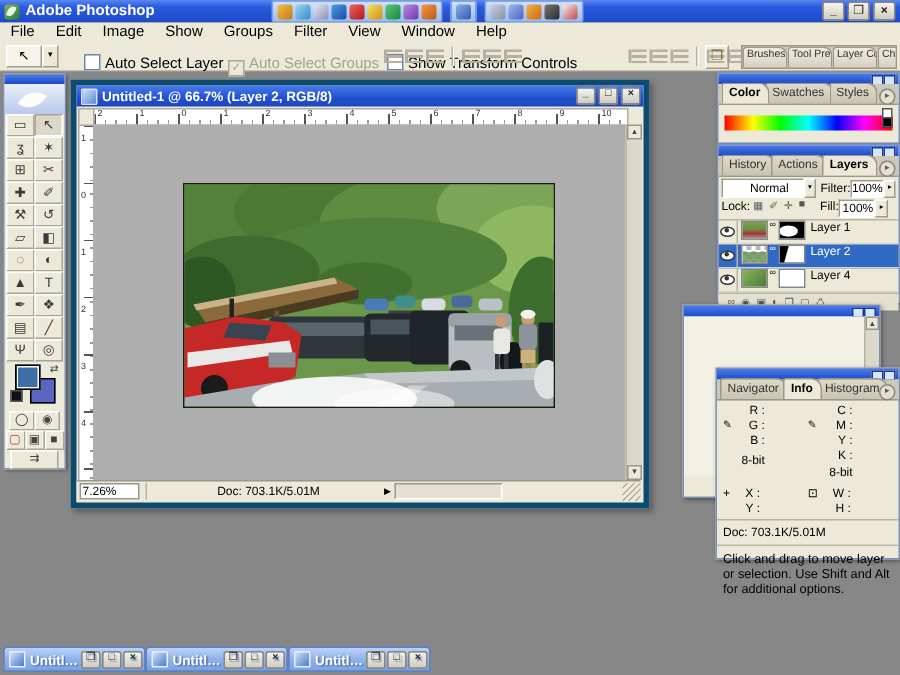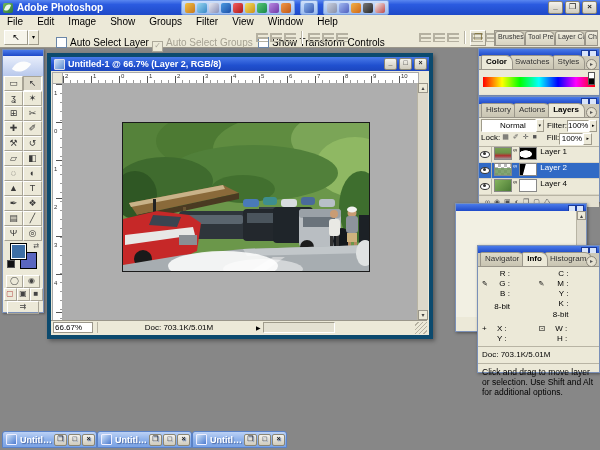--- a/index.html
+++ b/index.html
@@ -326,21 +326,21 @@
         <ellipse cx="100" cy="143" rx="55" ry="15" fill="#ffffff" opacity="0.85"></ellipse>
         <ellipse cx="140" cy="146" rx="40" ry="10" fill="#ffffff" opacity="0.5"></ellipse>
       </svg>
     </div>
   </div>
   <div class="abs vscroll">
     <div class="sarrow">▴</div>
     <div class="sarrow" style="position:absolute;bottom:0">▾</div>
   </div>
   <div class="abs statusbar">
-    <span class="zoombox">66.67%</span>
+    <span class="zoombox">7.26%</span>
     <span style="width:1px;height:11px;background:#b8b4a4;margin-right:6px"></span>
     <span style="width:150px;text-align:center">Doc: 703.1K/5.01M</span>
     <span style="font-size:6px;margin:0 2px">▶</span>
     <span class="ibev" style="width:70px;height:9px;background:#e4e1d2"></span>
     <span class="grip"></span>
   </div>
 </div>
 
 <div class="abs panel" style="left:478px;top:48px;width:120px;height:46px">
   <div class="ptitle">

